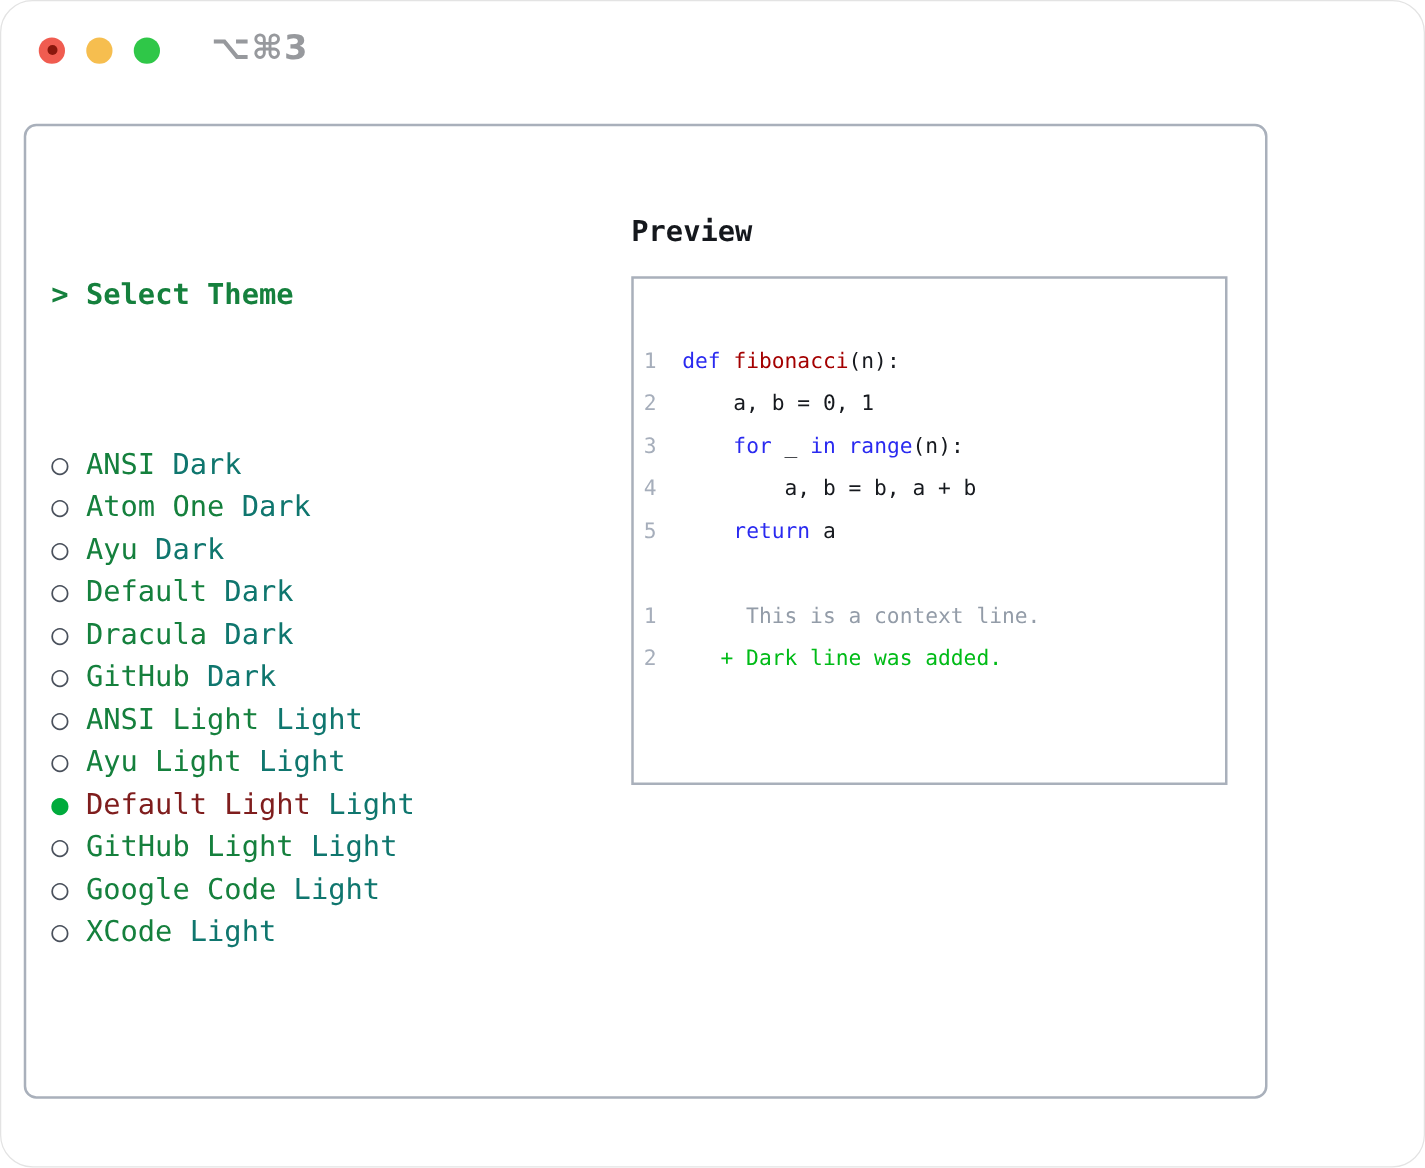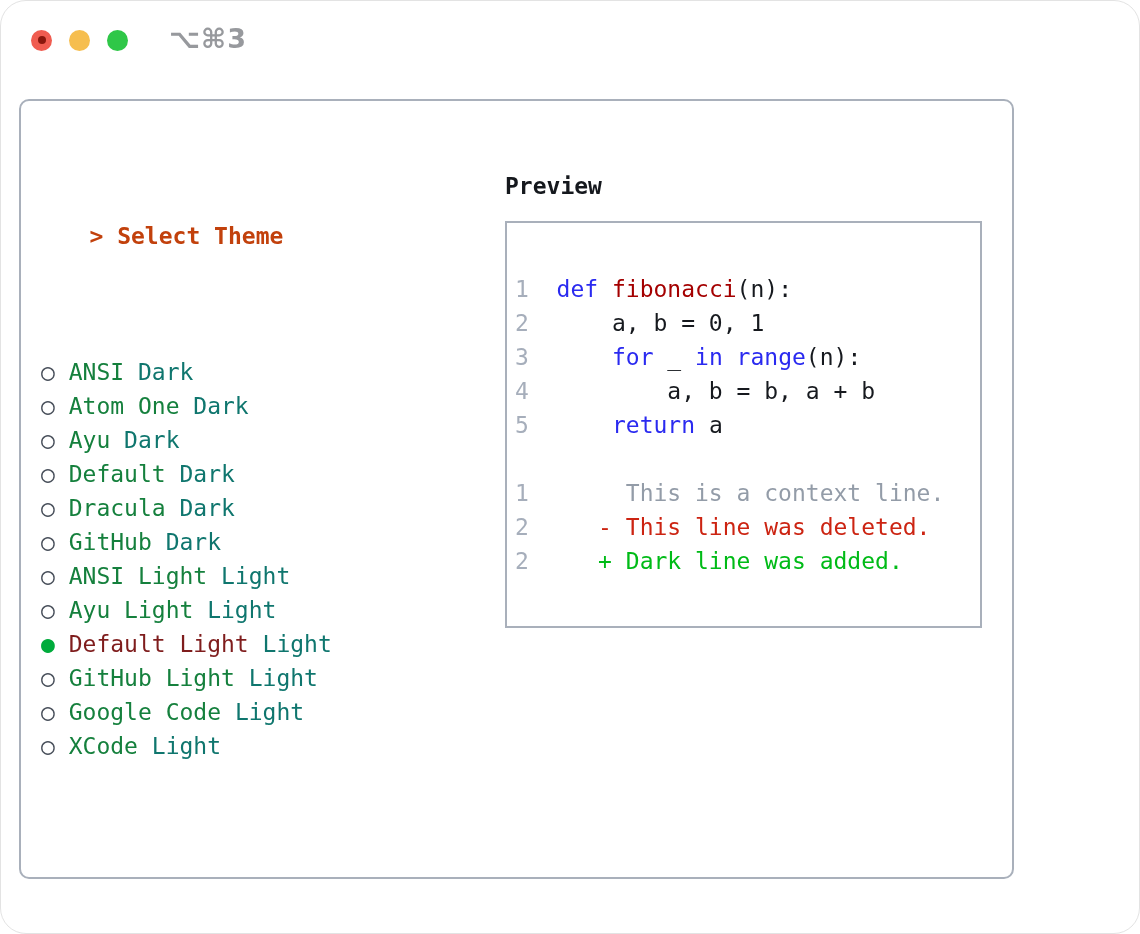--- a/index.html
+++ b/index.html
@@ -34,36 +34,36 @@
     position:absolute; left:18px; top:98px; width:995px; height:780px;
     border:2px solid #a9b0bb; border-radius:10px; background:#fff;
   }
 
   .left-col { position:absolute; left:20px; top:50px; white-space:pre; font-size:23px; line-height:34px; }
   .right-col { position:absolute; left:484px; top:68px; font-size:23px; line-height:34px; }
 
   .row { white-space:pre; }
   .spacer { height:34px; }
 
-  .hdr { font-weight:bold; color:#c2410c;text-align:center; }
+  .hdr { font-weight:bold; color:#15803d; }
   .mk { color:#4a515c; }
   .mk.sel { color:#00ab3c; }
   .nm { color:#15803d; }
   .nm.sel { color:#7f1d1d; }
   .tag { color:#0f766e; }
 
   
   .preview-title { font-weight:bold; color:#15181d; white-space:pre; }
   .preview-box {
     margin-top:18px; width:477px; height:407px;
     border:2px solid #a9b0bb; background:#fff;
     padding:49px 10px 0 8px;
     overflow:hidden;
   }
-  .line { white-space:pre; font-size:23px; line-height:34px; }
+  .line { white-space:pre; font-size:17px; line-height:34px; }
   .num   { color:#a6aebb; }
   .plain { color:#16191e; }
   .kw    { color:#2a2af0; }
   .fn    { color:#a40000; }
   .ctx   { color:#939ca8; }
   .del   { color:#cc2412; }
   .add   { color:#00bb17; }
 </style>
 </head>
 <body>
@@ -98,19 +98,18 @@
     <div class="right-col">
       <div class="preview-title">Preview</div>
       <div class="preview-box">
           <div class="line"><span class="num">1</span><span class="plain">  </span><span class="kw">def</span><span class="plain"> </span><span class="fn">fibonacci</span><span class="plain">(n):</span></div>
           <div class="line"><span class="num">2</span><span class="plain">      a, b = 0, 1</span></div>
           <div class="line"><span class="num">3</span><span class="plain">      </span><span class="kw">for</span><span class="plain"> _ </span><span class="kw">in</span><span class="plain"> </span><span class="kw">range</span><span class="plain">(n):</span></div>
           <div class="line"><span class="num">4</span><span class="plain">          a, b = b, a + b</span></div>
           <div class="line"><span class="num">5</span><span class="plain">      </span><span class="kw">return</span><span class="plain"> a</span></div>
           <div class="line"><span class="num"> </span></div>
           <div class="line"><span class="num">1</span><span class="ctx">       This is a context line.</span></div>
-          <div class="line"><span class="num">2</span><span class="del">     - This line was deleted.</span></div>
           <div class="line"><span class="num">2</span><span class="add">     + Dark line was added.</span></div>
         </div>
     </div>
 
   </div>
 </div>
 
 </body></html>

